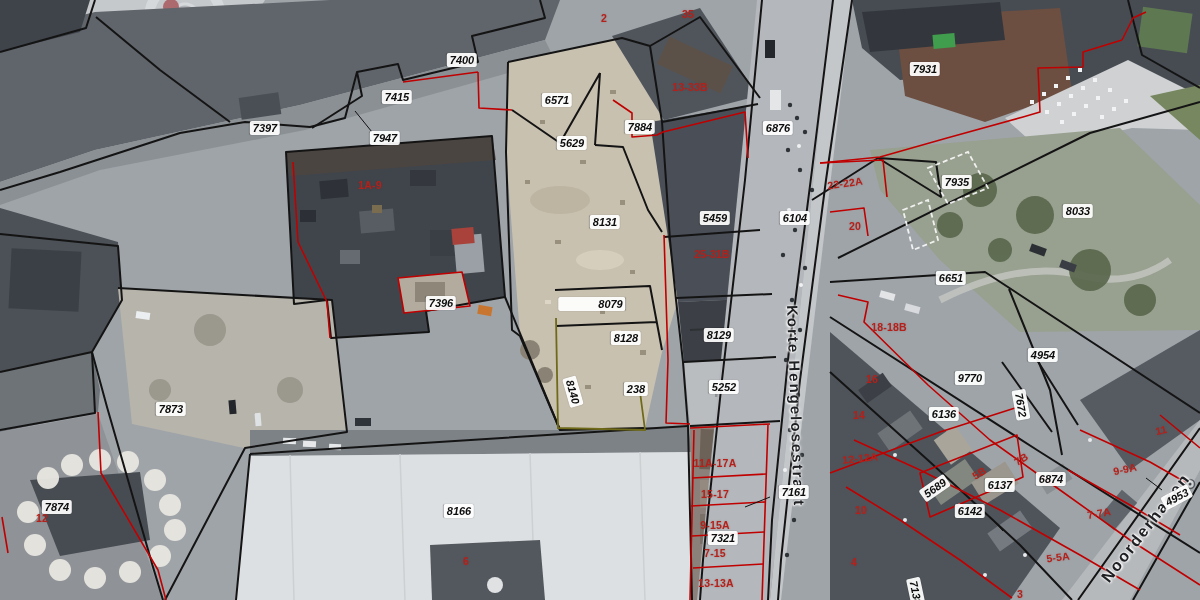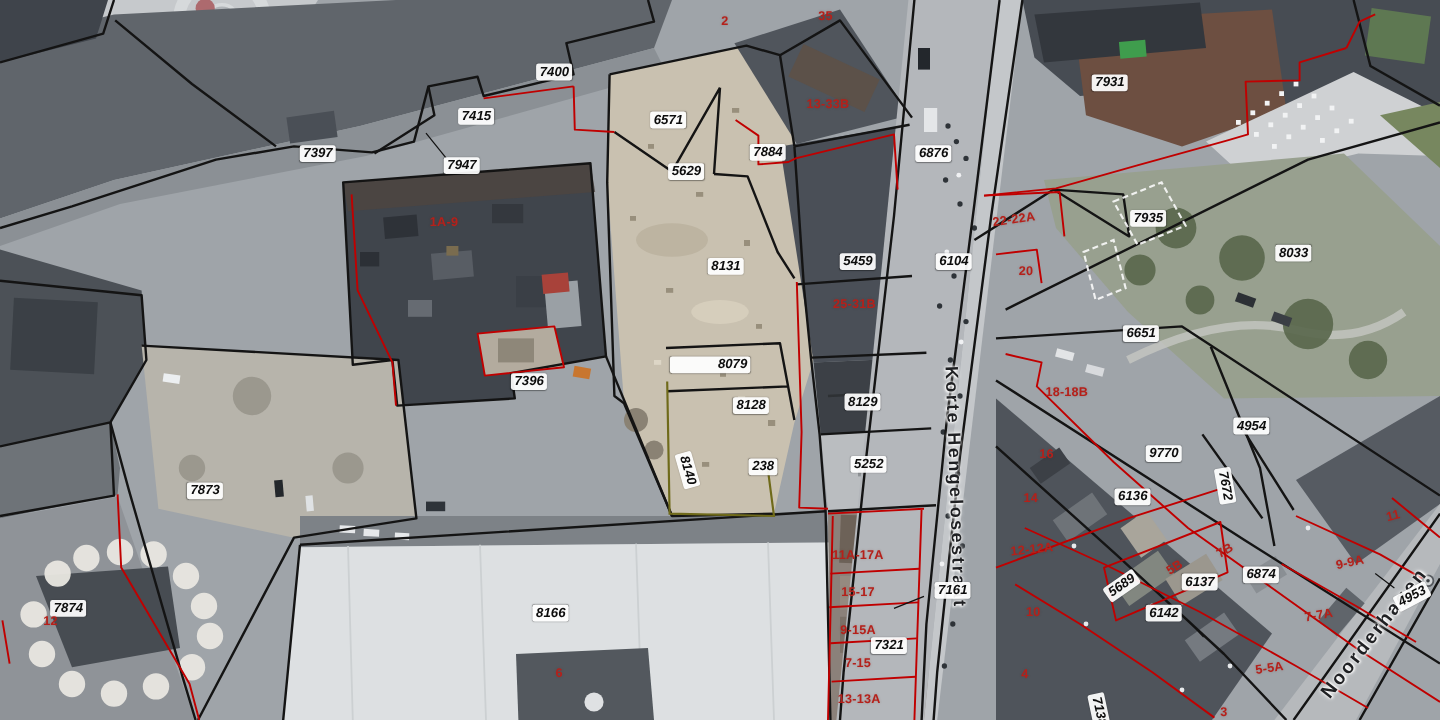--- a/index.html
+++ b/index.html
@@ -347,40 +347,40 @@
       <div class="lbl parcel-label" style="left: 572px; top: 143px; transform: translate(-50%, -50%) rotate(0deg);">5629</div>
       <div class="lbl parcel-label" style="left: 778px; top: 128px; transform: translate(-50%, -50%) rotate(0deg);">6876</div>
       <div class="lbl parcel-label" style="left: 925px; top: 69px; transform: translate(-50%, -50%) rotate(0deg);">7931</div>
       <div class="lbl parcel-label" style="left: 957px; top: 182px; transform: translate(-50%, -50%) rotate(0deg);">7935</div>
       <div class="lbl parcel-label" style="left: 1078px; top: 211px; transform: translate(-50%, -50%) rotate(0deg);">8033</div>
       <div class="lbl parcel-label" style="left: 795px; top: 218px; transform: translate(-50%, -50%) rotate(0deg);">6104</div>
       <div class="lbl parcel-label" style="left: 605px; top: 222px; transform: translate(-50%, -50%) rotate(0deg);">8131</div>
       <div class="lbl parcel-label" style="left: 715px; top: 218px; transform: translate(-50%, -50%) rotate(0deg);">5459</div>
       <div class="lbl parcel-label" style="left: 951px; top: 278px; transform: translate(-50%, -50%) rotate(0deg);">6651</div>
       <div class="lbl parcel-label" style="left: 592px; top: 304px; transform: translate(-50%, -50%) rotate(0deg); padding-left: 40px;">8079</div>
-      <div class="lbl parcel-label" style="left: 441px; top: 318px; transform: translate(-50%, -50%) rotate(0deg);">7396</div>
+      <div class="lbl parcel-label" style="left: 441px; top: 303px; transform: translate(-50%, -50%) rotate(0deg);">7396</div>
       <div class="lbl parcel-label" style="left: 719px; top: 335px; transform: translate(-50%, -50%) rotate(0deg);">8129</div>
       <div class="lbl parcel-label" style="left: 626px; top: 338px; transform: translate(-50%, -50%) rotate(0deg);">8128</div>
       <div class="lbl parcel-label" style="left: 1043px; top: 355px; transform: translate(-50%, -50%) rotate(0deg);">4954</div>
       <div class="lbl parcel-label" style="left: 970px; top: 378px; transform: translate(-50%, -50%) rotate(0deg);">9770</div>
       <div class="lbl parcel-label" style="left: 636px; top: 389px; transform: translate(-50%, -50%) rotate(0deg);">238</div>
       <div class="lbl parcel-label" style="left: 724px; top: 387px; transform: translate(-50%, -50%) rotate(0deg);">5252</div>
       <div class="lbl parcel-label" style="left: 573px; top: 392px; transform: translate(-50%, -50%) rotate(74deg);">8140</div>
       <div class="lbl parcel-label" style="left: 1021px; top: 405px; transform: translate(-50%, -50%) rotate(80deg);">7672</div>
       <div class="lbl parcel-label" style="left: 171px; top: 409px; transform: translate(-50%, -50%) rotate(0deg);">7873</div>
       <div class="lbl parcel-label" style="left: 944px; top: 414px; transform: translate(-50%, -50%) rotate(0deg);">6136</div>
       <div class="lbl parcel-label" style="left: 57px; top: 507px; transform: translate(-50%, -50%) rotate(0deg);">7874</div>
       <div class="lbl parcel-label" style="left: 459px; top: 511px; transform: translate(-50%, -50%) rotate(0deg);">8166</div>
       <div class="lbl parcel-label" style="left: 794px; top: 492px; transform: translate(-50%, -50%) rotate(0deg);">7161</div>
       <div class="lbl parcel-label" style="left: 1000px; top: 485px; transform: translate(-50%, -50%) rotate(0deg);">6137</div>
       <div class="lbl parcel-label" style="left: 1051px; top: 479px; transform: translate(-50%, -50%) rotate(0deg);">6874</div>
       <div class="lbl parcel-label" style="left: 970px; top: 511px; transform: translate(-50%, -50%) rotate(0deg);">6142</div>
       <div class="lbl parcel-label" style="left: 935px; top: 488px; transform: translate(-50%, -50%) rotate(-35deg);">5689</div>
       <div class="lbl parcel-label" style="left: 1177px; top: 497px; transform: translate(-50%, -50%) rotate(-28deg);">4953</div>
-      <div class="lbl parcel-label" style="left: 741px; top: 538px; transform: translate(-50%, -50%) rotate(0deg);">7321</div>
+      <div class="lbl parcel-label" style="left: 723px; top: 538px; transform: translate(-50%, -50%) rotate(0deg);">7321</div>
       <div class="lbl parcel-label" style="left: 916px; top: 593px; transform: translate(-50%, -50%) rotate(78deg);">7138</div>
       <div class="lbl address-label" style="left: 370px; top: 185px; transform: translate(-50%, -50%) rotate(0deg);">1A-9</div>
       <div class="lbl address-label" style="left: 604px; top: 18px; transform: translate(-50%, -50%) rotate(0deg);">2</div>
       <div class="lbl address-label" style="left: 688px; top: 14px; transform: translate(-50%, -50%) rotate(0deg);">35</div>
       <div class="lbl address-label" style="left: 690px; top: 87px; transform: translate(-50%, -50%) rotate(0deg);">13-33B</div>
       <div class="lbl address-label" style="left: 712px; top: 226px; transform: translate(-50%, -50%) rotate(0deg); margin-top: 28px;">25-31B</div>
       <div class="lbl address-label" style="left: 845px; top: 183px; transform: translate(-50%, -50%) rotate(-8deg);">22-22A</div>
       <div class="lbl address-label" style="left: 855px; top: 226px; transform: translate(-50%, -50%) rotate(0deg);">20</div>
       <div class="lbl address-label" style="left: 889px; top: 327px; transform: translate(-50%, -50%) rotate(0deg);">18-18B</div>
       <div class="lbl address-label" style="left: 872px; top: 379px; transform: translate(-50%, -50%) rotate(0deg);">16</div>

